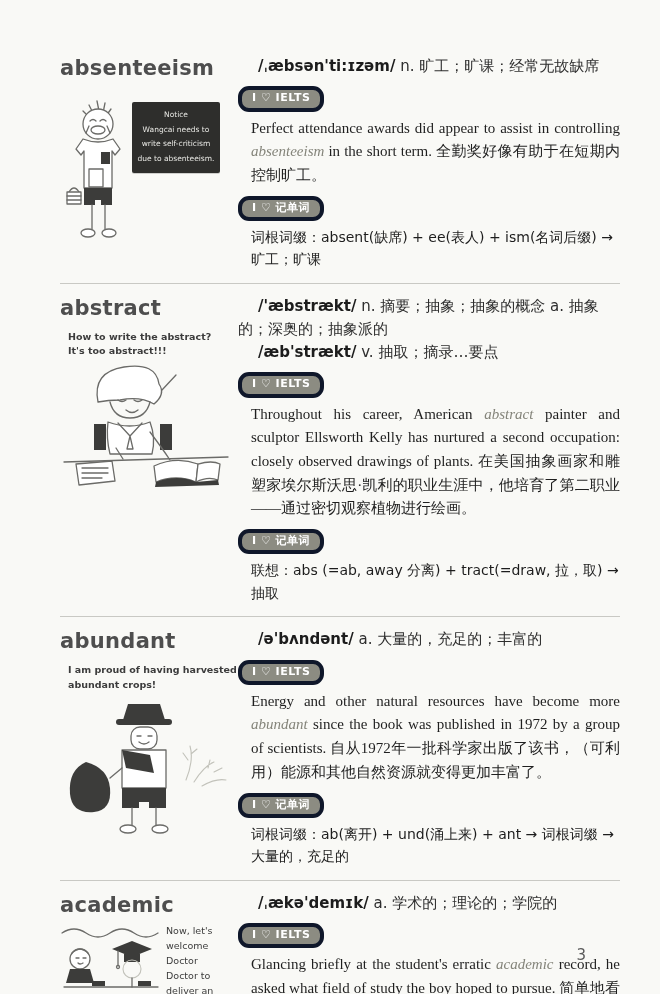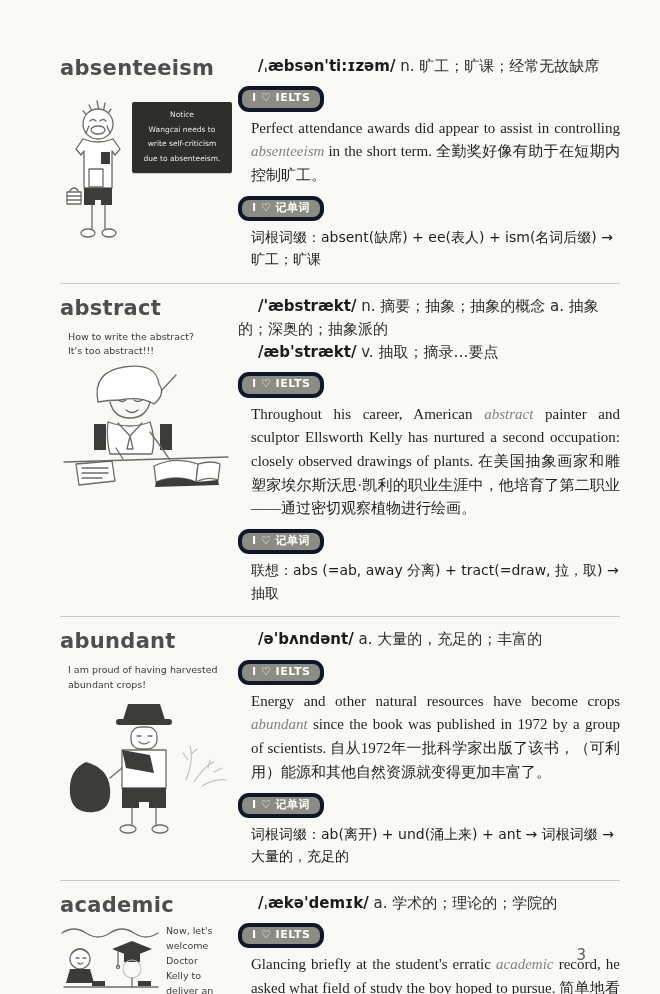--- a/index.html
+++ b/index.html
@@ -64,28 +64,28 @@
     padding-left: 13px;
   }
 
   .cartoon { position: relative; margin-top: 10px; }
   .caption {
     font-size: 9.5px;
     color: #3c3c3c;
     line-height: 1.5;
     margin: 6px 0 2px 8px;
   }
-  .caption span { display: block; }
+  .caption span { display: block; font-weight: bold; }
 
   .cartoon-abs { height: 152px; }
   .cartoon-abs svg { position: absolute; left: 2px; top: 6px; }
   .notice-board {
     position: absolute;
     left: 72px; top: 12px;
-    width: 100px;
+    width: 88px;
     background: #2e2e2c;
     border-radius: 2px;
     color: #e8e8e4;
     font-size: 7.5px;
     line-height: 1.95;
     text-align: center;
     padding: 6px 3px;
     box-shadow: 0 1px 0 #55555040;
   }
   .notice-board span { display: block; }
@@ -227,21 +227,21 @@
           <ellipse class="fillw" cx="100" cy="135" rx="8" ry="4"></ellipse>
         </svg>
       </div>
     </div>
     <div class="entry-right">
       <div class="defline">
         <span class="phon">/ə'bʌndənt/</span>
         <span class="def">a. 大量的，充足的；丰富的</span>
       </div>
       <div><span class="badge">I ♡ IELTS</span></div>
-      <p class="example"><span>Energy and other natural resources have become crops </span><span class="keyword">abundant</span><span> since the book was published in 1972 by a group of scientists. </span><span>自从1972年一批科学家出版了该书，（可利用）能源和其他自然资源就变得更加丰富了。</span></p>
+      <p class="example"><span>Energy and other natural resources have become more </span><span class="keyword">abundant</span><span> since the book was published in 1972 by a group of scientists. </span><span>自从1972年一批科学家出版了该书，（可利用）能源和其他自然资源就变得更加丰富了。</span></p>
       <div><span class="badge">I ♡ 记单词</span></div>
       <p class="memo"><span>词根词缀：</span><span>ab(离开) + und(涌上来) + ant → 词根词缀 → 大量的，充足的</span></p>
     </div>
   </div>
 
   <div class="entry">
     <div class="entry-left">
       <div class="headword">academic</div>
       <div class="cartoon cartoon4-wrap">
         <svg width="102" height="160" viewBox="0 0 102 160">
@@ -265,21 +265,21 @@
             <path class="filld" d="M68,104 L84,95 L100,104 L84,113 Z M78,111 h12 v9 h-12 z"></path>
             <path class="filld" d="M4,134 L20,125 L36,134 L20,143 Z M14,141 h12 v9 h-12 z"></path>
             <path class="filld" d="M36,131 L52,122 L68,131 L52,140 Z M46,138 h12 v9 h-12 z"></path>
             <path class="filld" d="M68,134 L84,125 L100,134 L84,143 Z M78,141 h12 v9 h-12 z"></path>
           </g>
         </svg>
         <div class="caption-col">
           <span>Now, let's</span>
           <span>welcome</span>
           <span>Doctor</span>
-          <span>Kelly to</span>
+          <span>Doctor to</span>
           <span>deliver an</span>
           <span>academic</span>
           <span>lecture.</span>
         </div>
       </div>
     </div>
     <div class="entry-right">
       <div class="defline">
         <span class="phon">/ˌækə'demɪk/</span>
         <span class="def">a. 学术的；理论的；学院的</span>

